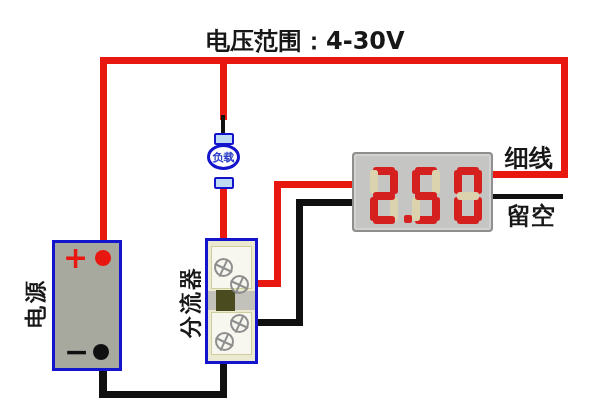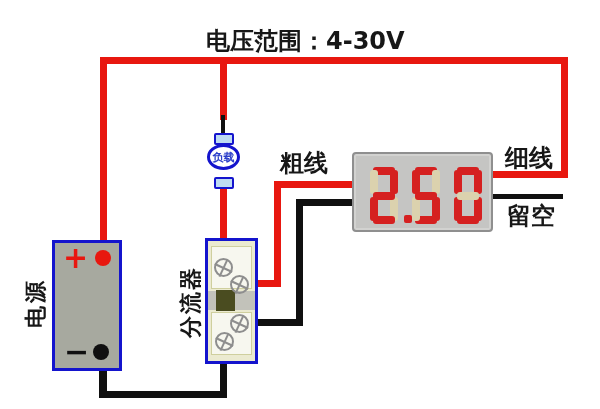--- a/index.html
+++ b/index.html
@@ -133,17 +133,16 @@
           <div class="seg lit" style="left: 20px; top: 3px; width: 8px; height: 24px;"></div>
           <div class="seg lit" style="left: 20px; top: 30px; width: 8px; height: 24px;"></div>
           <div class="seg lit" style="left: 3px; top: 49px; width: 22px; height: 8px;"></div>
           <div class="seg lit" style="left: 0px; top: 30px; width: 8px; height: 24px;"></div>
           <div class="seg lit" style="left: 0px; top: 3px; width: 8px; height: 24px;"></div>
           <div class="seg unlit" style="left: 3px; top: 24.5px; width: 22px; height: 8px;"></div>
         </div>
       </div>
   </div>
 
-  <div class="txt t24" style="left:280px;top:151px;">粗线</div>
   <div class="txt t24" style="left:507px;top:204px;">留空</div>
   <div class="txt t24" style="left:505px;top:146px;">细线</div>
 
 </div>
 
 </body></html>

